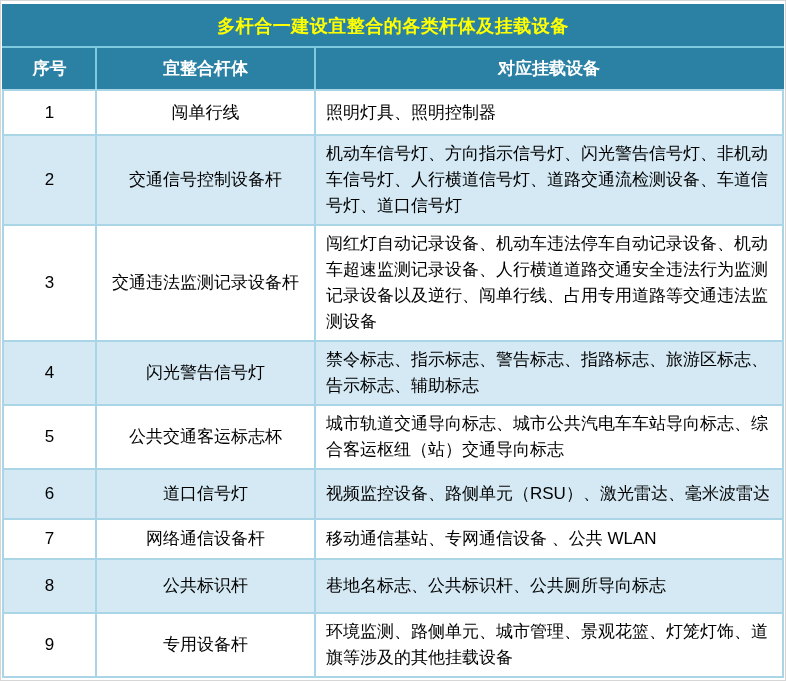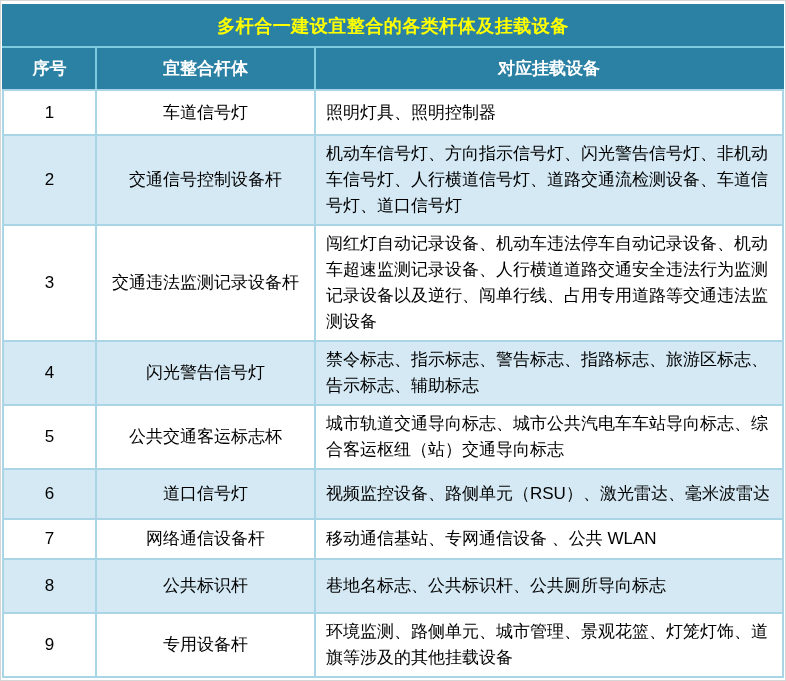--- a/index.html
+++ b/index.html
@@ -92,21 +92,21 @@
       </tr>
       <tr class="header-row">
         <th>序号</th>
         <th>宜整合杆体</th>
         <th>对应挂载设备</th>
       </tr>
     </thead>
     <tbody id="table-body">
         <tr style="height: 45px;">
           <td class="cell-no">1</td>
-          <td class="cell-pole">车道信号灯</td>
+          <td class="cell-pole">闯单行线</td>
           <td class="cell-devices">照明灯具、照明控制器</td>
         </tr>
         <tr style="height: 88px;">
           <td class="cell-no">2</td>
           <td class="cell-pole">交通信号控制设备杆</td>
           <td class="cell-devices">机动车信号灯、方向指示信号灯、闪光警告信号灯、非机动车信号灯、人行横道信号灯、道路交通流检测设备、车道信号灯、道口信号灯</td>
         </tr>
         <tr style="height: 112px;">
           <td class="cell-no">3</td>
           <td class="cell-pole">交通违法监测记录设备杆</td>

